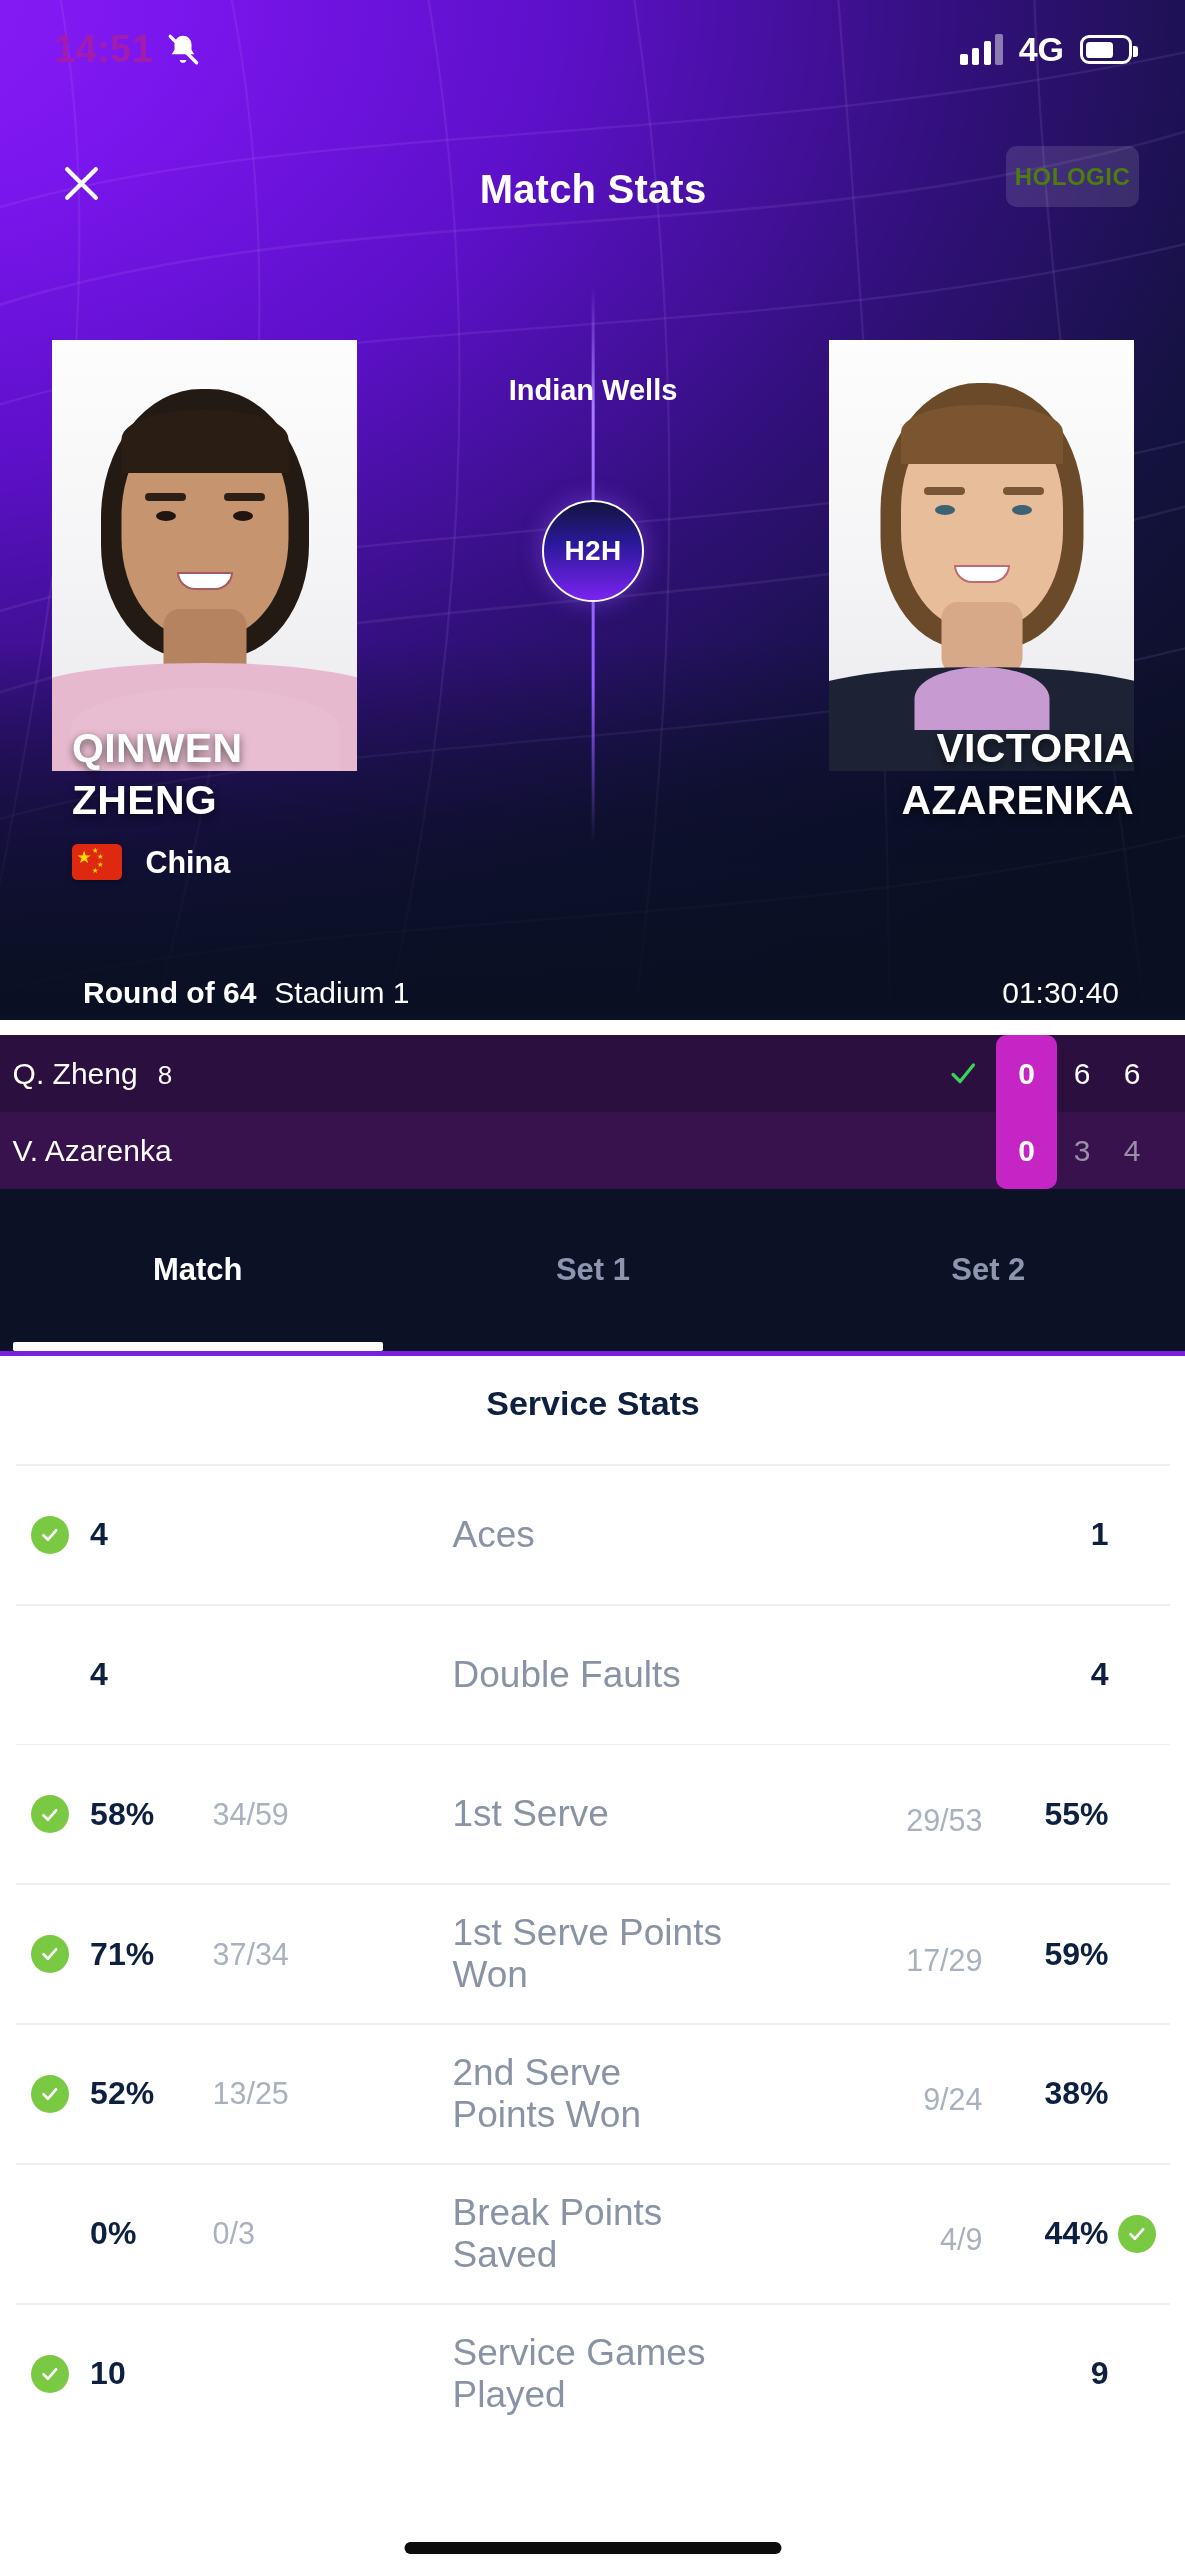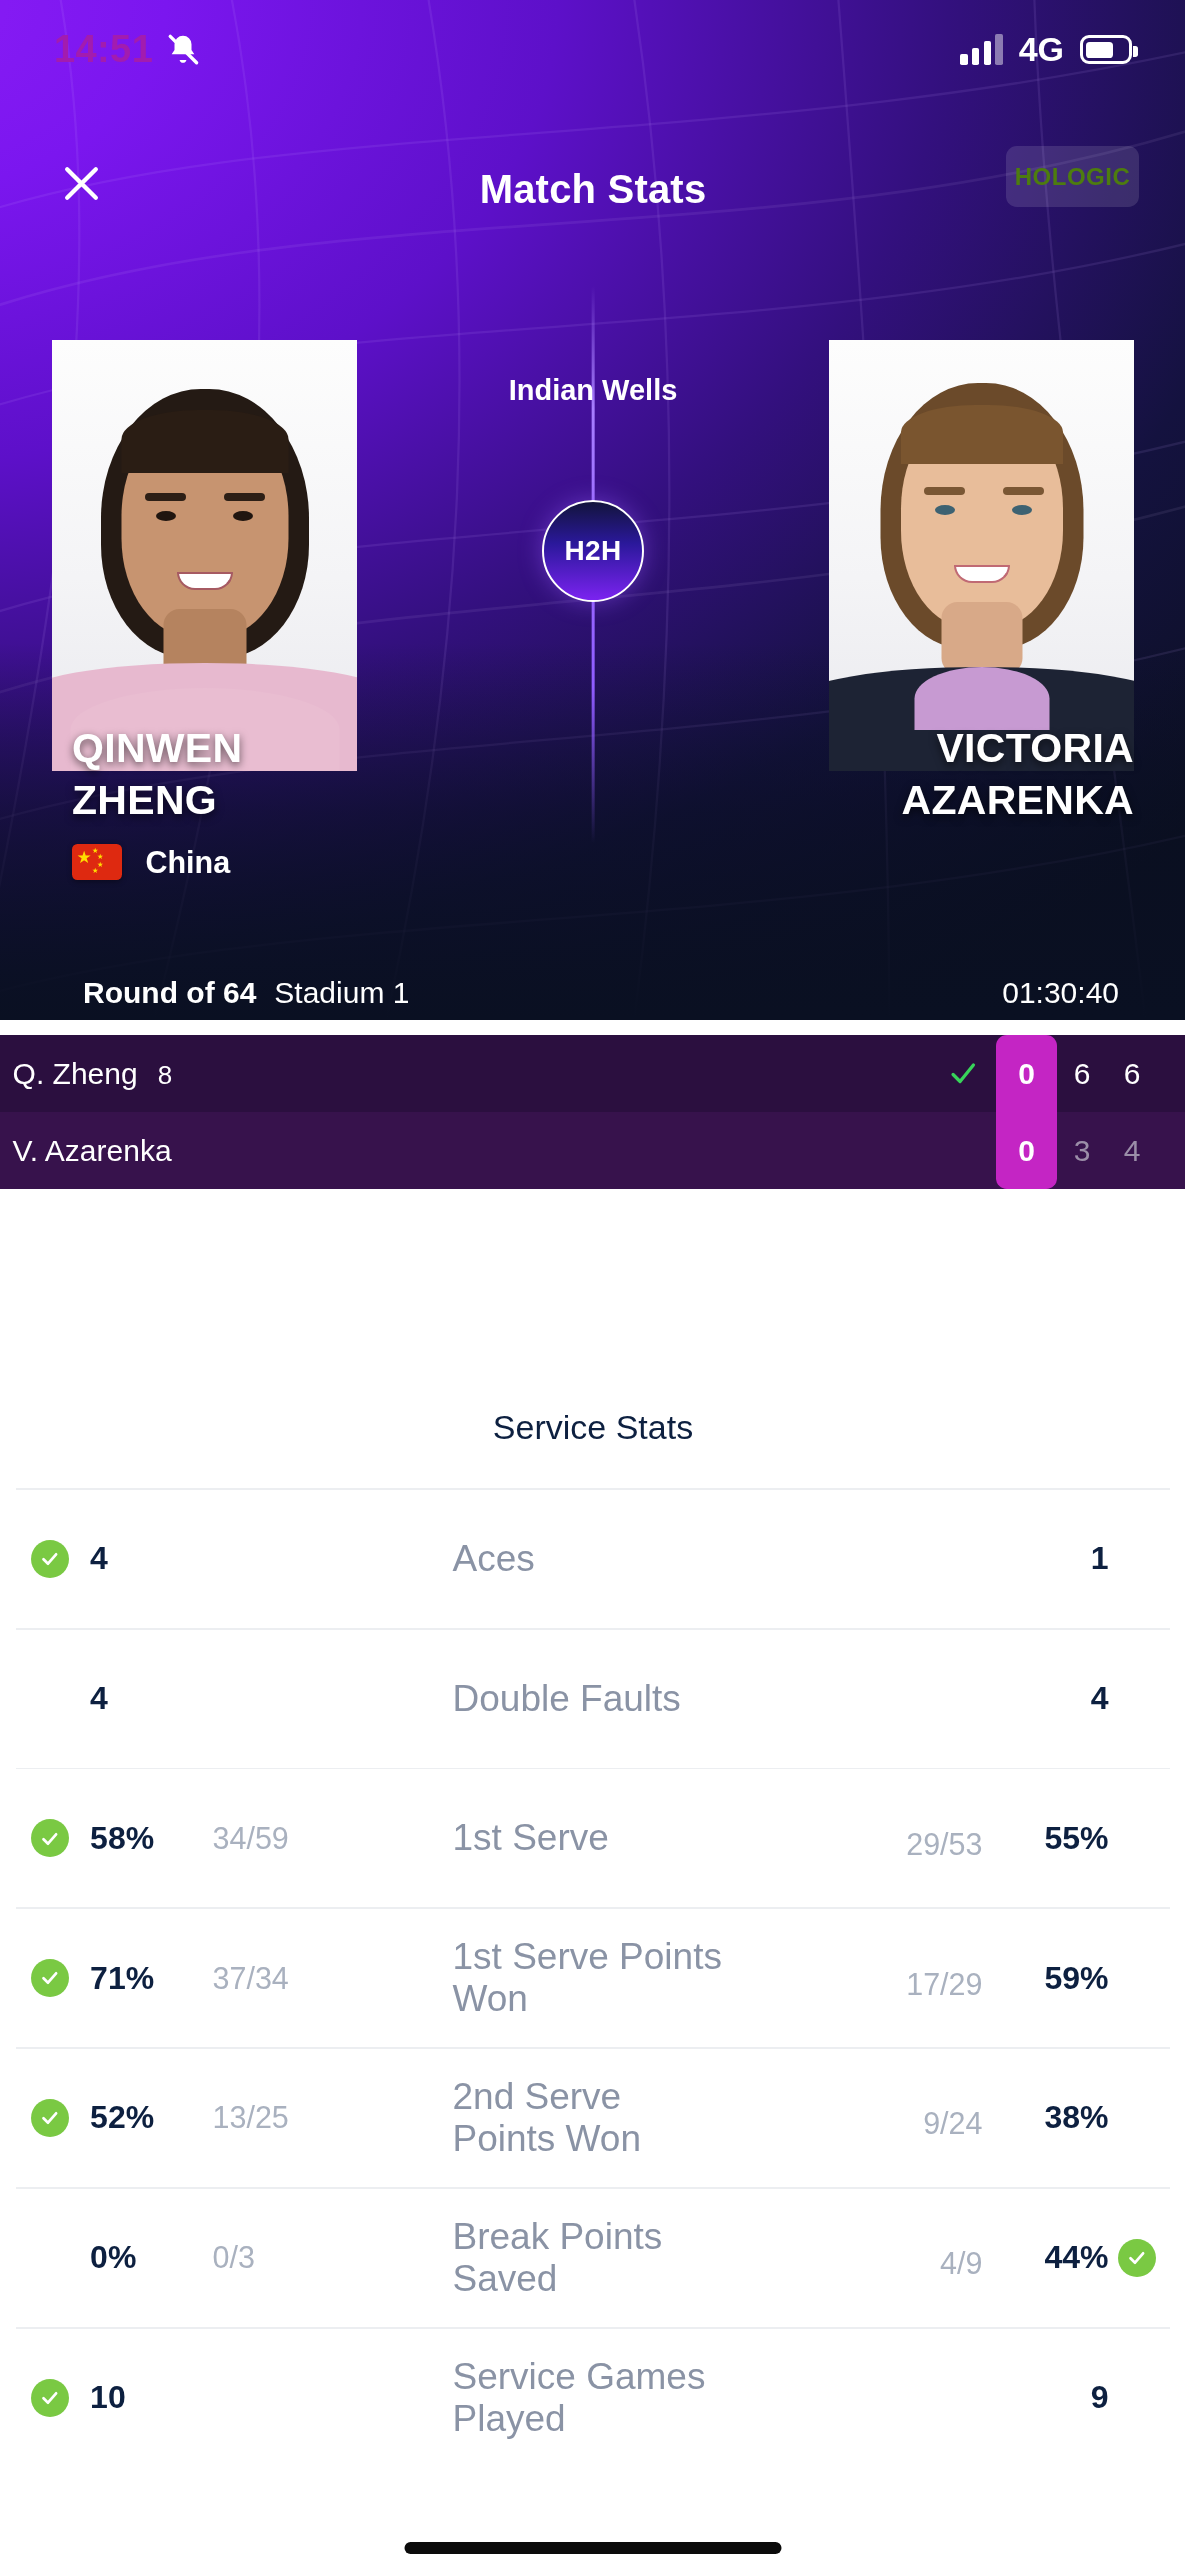--- a/index.html
+++ b/index.html
@@ -155,21 +155,21 @@
   .tabs { display:flex; height:162px; }
   .tab { flex:1; display:flex; align-items:center; justify-content:center; position:relative; cursor:pointer; }
   .tab span { font-size:31px; font-weight:600; }
   .tab.active span { color:#ffffff; font-weight:700; }
   .tab span { color:#8d96ae; }
   .tab.active .ind { position:absolute; bottom:0; left:12.6px; right:12.6px; height:9px; background:#fff; border-radius:1.8px; }
   .tabs-underline { position:absolute; bottom:0; left:0; width:1186px; height:5.4px; background:#7a1fe0; }
 
   
   .stats { position:absolute; top:1356px; left:0; width:1186px; background:#fff; z-index:6; }
-  .stats-title { text-align:center; color:#0d2040; font-size:34px; font-weight:400; padding:52px 0 41px; }
+  .stats-title { text-align:center; color:#0d2040; font-size:34px; font-weight:700; padding:28px 0 41px; }
   .srule { height:1.8px; background:#eceef1; margin:0 16px; }
   .strow { height:138px; display:flex; align-items:center; position:relative; padding:0 30.5px; }
   .cellL { width:422px; display:flex; align-items:center; gap:0; }
   .cellR { width:422px; display:flex; align-items:center; justify-content:flex-end; }
   .label { flex:1; text-align:left; color:#8a93a5; font-size:37px; font-weight:400; }
   .badge { width:38px; height:38px; border-radius:50%; background:#7ac943; display:flex; align-items:center; justify-content:center; flex:none; }
   .badge svg { width:21.6px; height:21.6px; }
   .badge.hidden { visibility:hidden; }
   .val { color:#0d2040; font-size:32px; font-weight:700; }
   .cellL .val { margin-left:21.6px; min-width:99px; }
@@ -347,20 +347,35 @@
       <div class="sright">
         <div class="check-cell"></div>
         <div class="cur-cell">0</div>
         <div class="set-cell">3</div>
         <div class="set-cell">4</div>
         <div class="pad-right"></div>
       </div>
     </div>
   </div>
 
+  <div class="tabs-wrap">
+    <div class="tabs">
+      <div class="tab active">
+        <span>Match</span>
+        <div class="ind"></div>
+      </div>
+      <div class="tab">
+        <span>Set 1</span>
+      </div>
+      <div class="tab">
+        <span>Set 2</span>
+      </div>
+    </div>
+    <div class="tabs-underline"></div>
+  </div>
 
   <div class="stats">
     <div class="stats-title">Service Stats</div>
     <div class="srule"></div>
 
     <div class="strow">
       <div class="cellL">
         <div class="badge">
             <svg viewBox="0 0 24 24">
               <path d="M5 12.5 L10 17.5 L19 7" fill="none" stroke="#fff" stroke-width="3" stroke-linecap="round" stroke-linejoin="round"></path>

